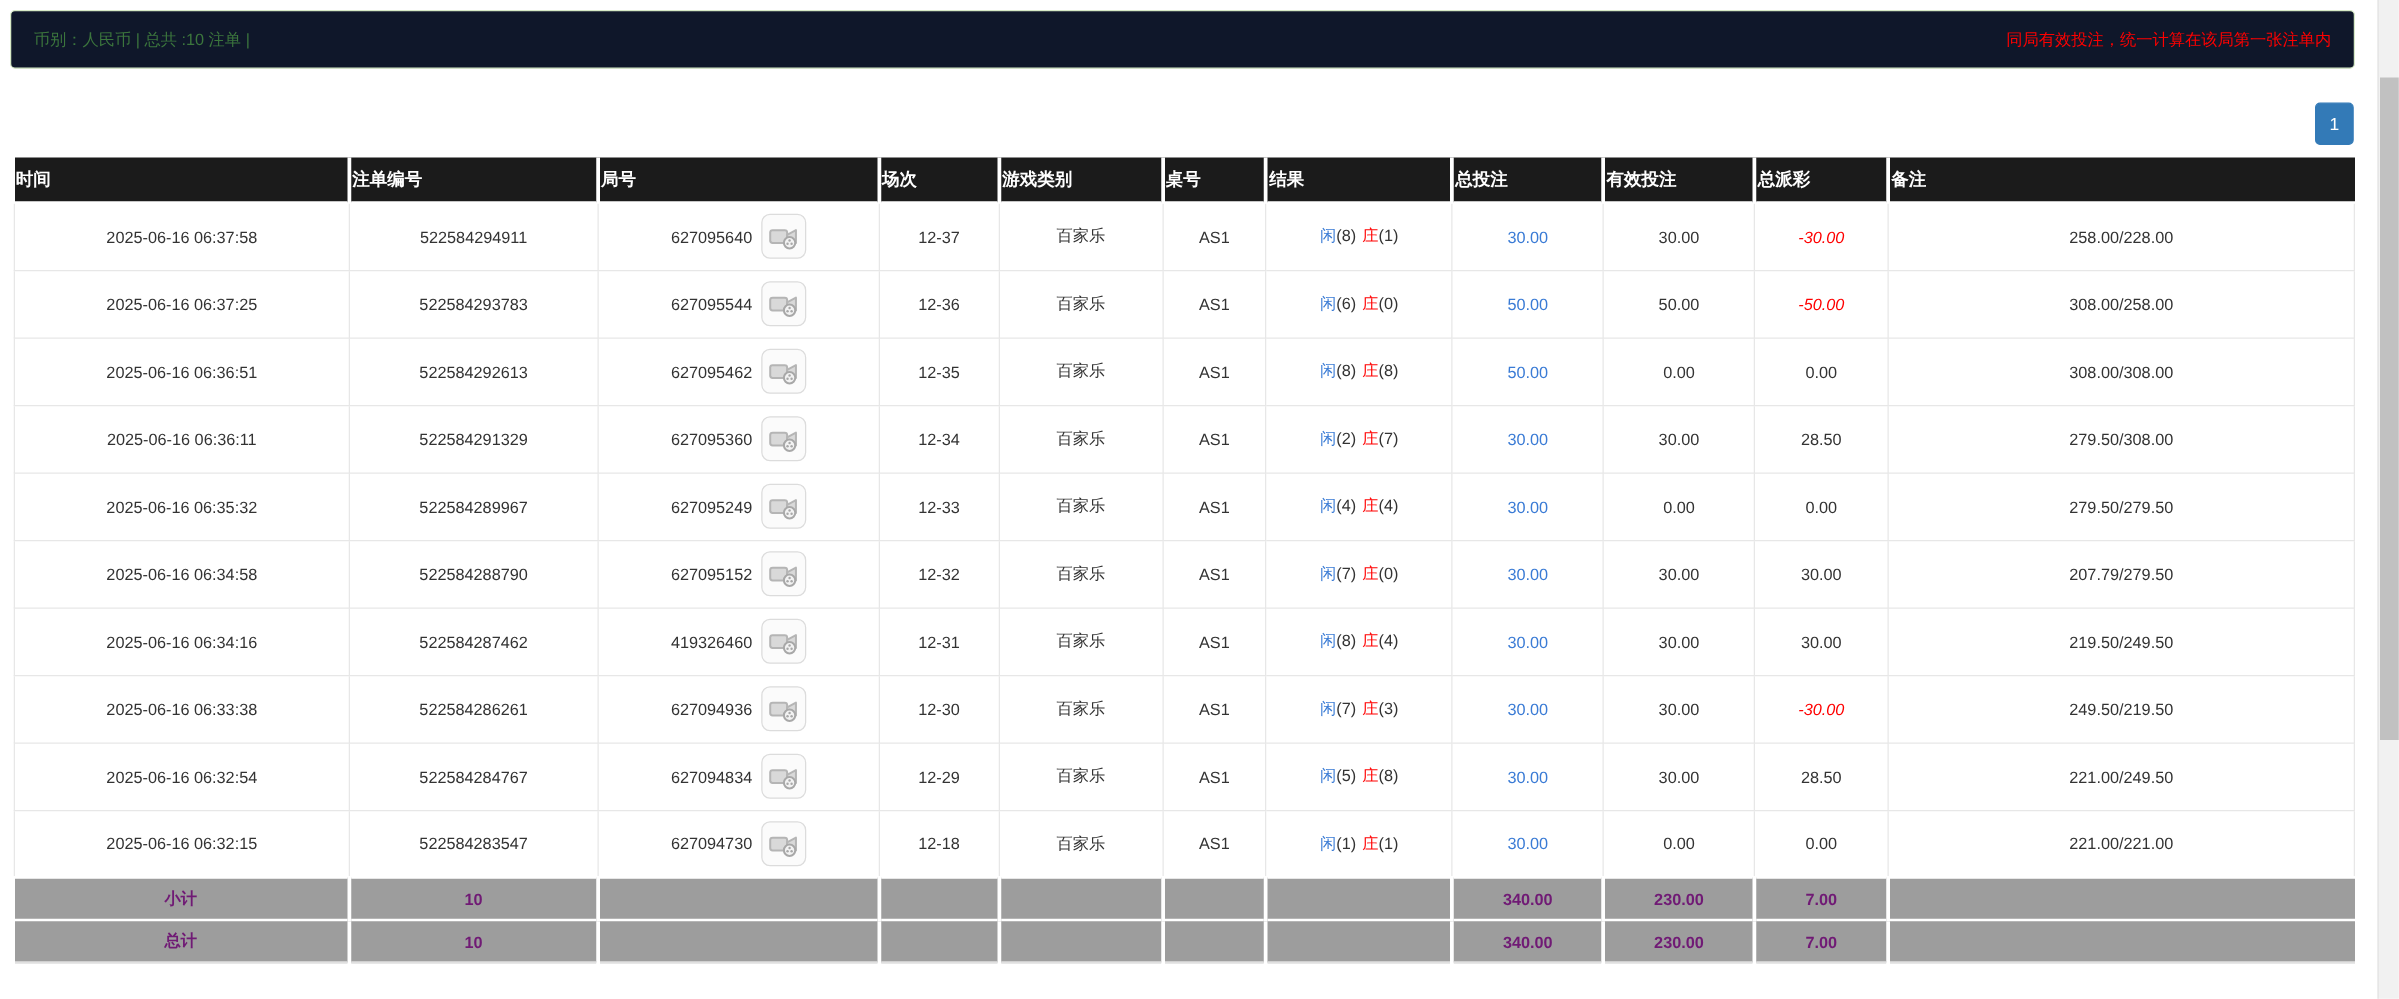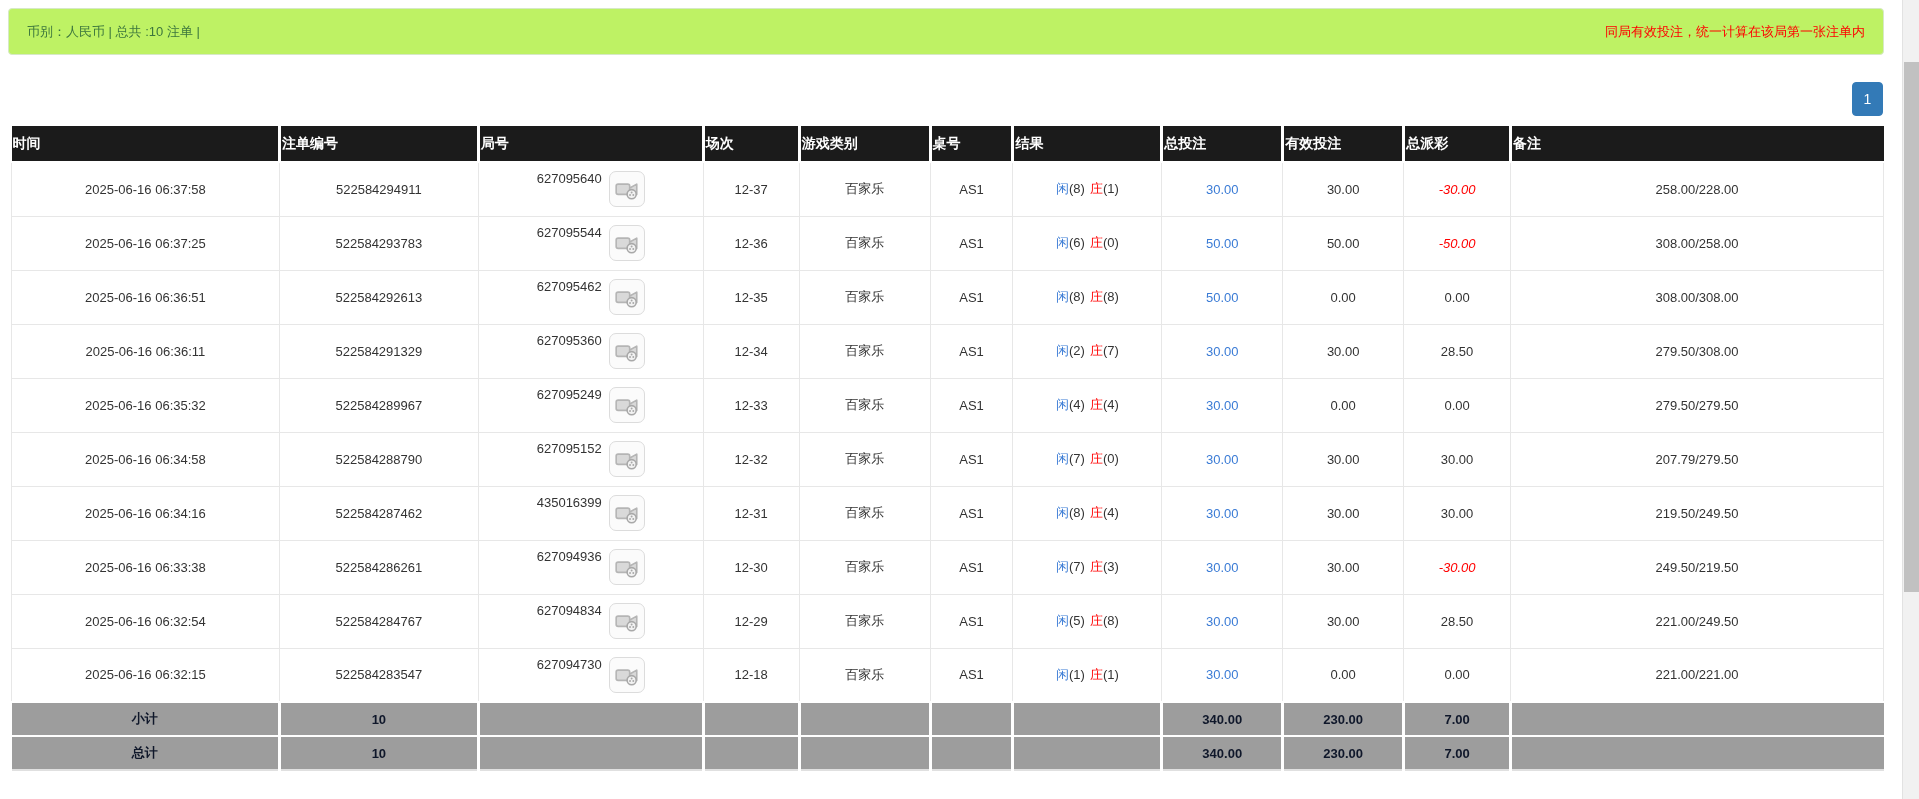--- a/index.html
+++ b/index.html
@@ -9,21 +9,21 @@
     position:relative; overflow:hidden;
     background:#ffffff;
     font-family:"Liberation Sans","DejaVu Sans",sans-serif;
     color:#333;
   }
 
   
   .notice {
     position:absolute; left:8px; top:8px;
     width:1876px; height:47px;
-    background:#bef264; border:1px solid #d6e9c6; border-radius:4px;
+    background:#0f172a; border:1px solid #d6e9c6; border-radius:4px;
     display:flex; align-items:center; justify-content:space-between;
     padding:0 18px; font-size:13px;
   }
   .notice-left  { color:#3c763d; }
   .notice-right { color:#ff0000; }
 
   
   .pagination { position:absolute; top:82px; right:36px; }
   .page-btn {
     display:inline-block; min-width:31px; height:34px; line-height:32px;
@@ -40,29 +40,29 @@
     height:36px; font-size:14px; font-weight:bold; text-align:left;
     border-left:3px solid #fff; border-bottom:2px solid #fff;
   }
   thead th:first-child { border-left:none; }
   tbody td {
     background:#fff; height:54px; text-align:center; vertical-align:middle;
     font-size:13px; color:#333;
     border:1px solid #e7e7e7;
   }
   tfoot td {
-    background:#9d9d9d; color:#0f172a;
+    background:#9d9d9d; color:#701a75;
     height:34px; text-align:center; vertical-align:middle;
     font-size:13px; font-weight:bold;
     border-left:3px solid #fff; border-top:2px solid #fff;
   }
   tfoot td:first-child { border-left:none; }
   tfoot tr:last-child td { border-bottom:2px solid #e0e0e0; }
 
-  .round-cell-inner { display:inline-flex; align-items:flex-start; gap:7px; }
+  .round-cell-inner { display:inline-flex; align-items:center; gap:7px; }
   .video-btn {
     width:36px; height:36px; padding:4px;
     background:#fbfbfb; border:1px solid #dcdcdc; border-radius:7px;
     cursor:pointer; display:inline-flex; align-items:center; justify-content:center;
   }
   .player { color:#3a7bd5; }
   .banker { color:#ff0000; }
   .score  { color:#333; }
   .result-gap { display:inline-block; width:5px; }
   .bet-link { color:#3a7bd5; text-decoration:none; cursor:pointer; }
@@ -299,21 +299,21 @@
     <td>30.00</td>
     <td>30.00</td>
     <td>207.79/279.50</td>
   </tr>
 
   <tr>
     <td>2025-06-16 06:34:16</td>
     <td>522584287462</td>
     <td>
       <span class="round-cell-inner">
-        <span>435016399</span>
+        <span>419326460</span>
         <button class="video-btn">
           <svg width="26" height="26" viewBox="0 0 24 24" fill="none" stroke="#b5b5b5" stroke-width="1.5" stroke-linejoin="round">
             <rect x="2" y="7.5" width="12.5" height="9.5" rx="1.8" fill="#d9d9d9" stroke="#b5b5b5"></rect>
             <path d="M14.5 11 L21 7.5 V17 L14.5 13.8 Z" fill="#d9d9d9" stroke="#b5b5b5"></path>
             <circle cx="16.3" cy="16.8" r="4.2" fill="#f2f2f2" stroke="#a8a8a8"></circle>
             <circle cx="16.3" cy="15.2" r="0.9" fill="#a8a8a8" stroke="none"></circle>
             <circle cx="14.8" cy="17.6" r="0.9" fill="#a8a8a8" stroke="none"></circle>
             <circle cx="17.8" cy="17.6" r="0.9" fill="#a8a8a8" stroke="none"></circle>
           </svg>
         </button>

